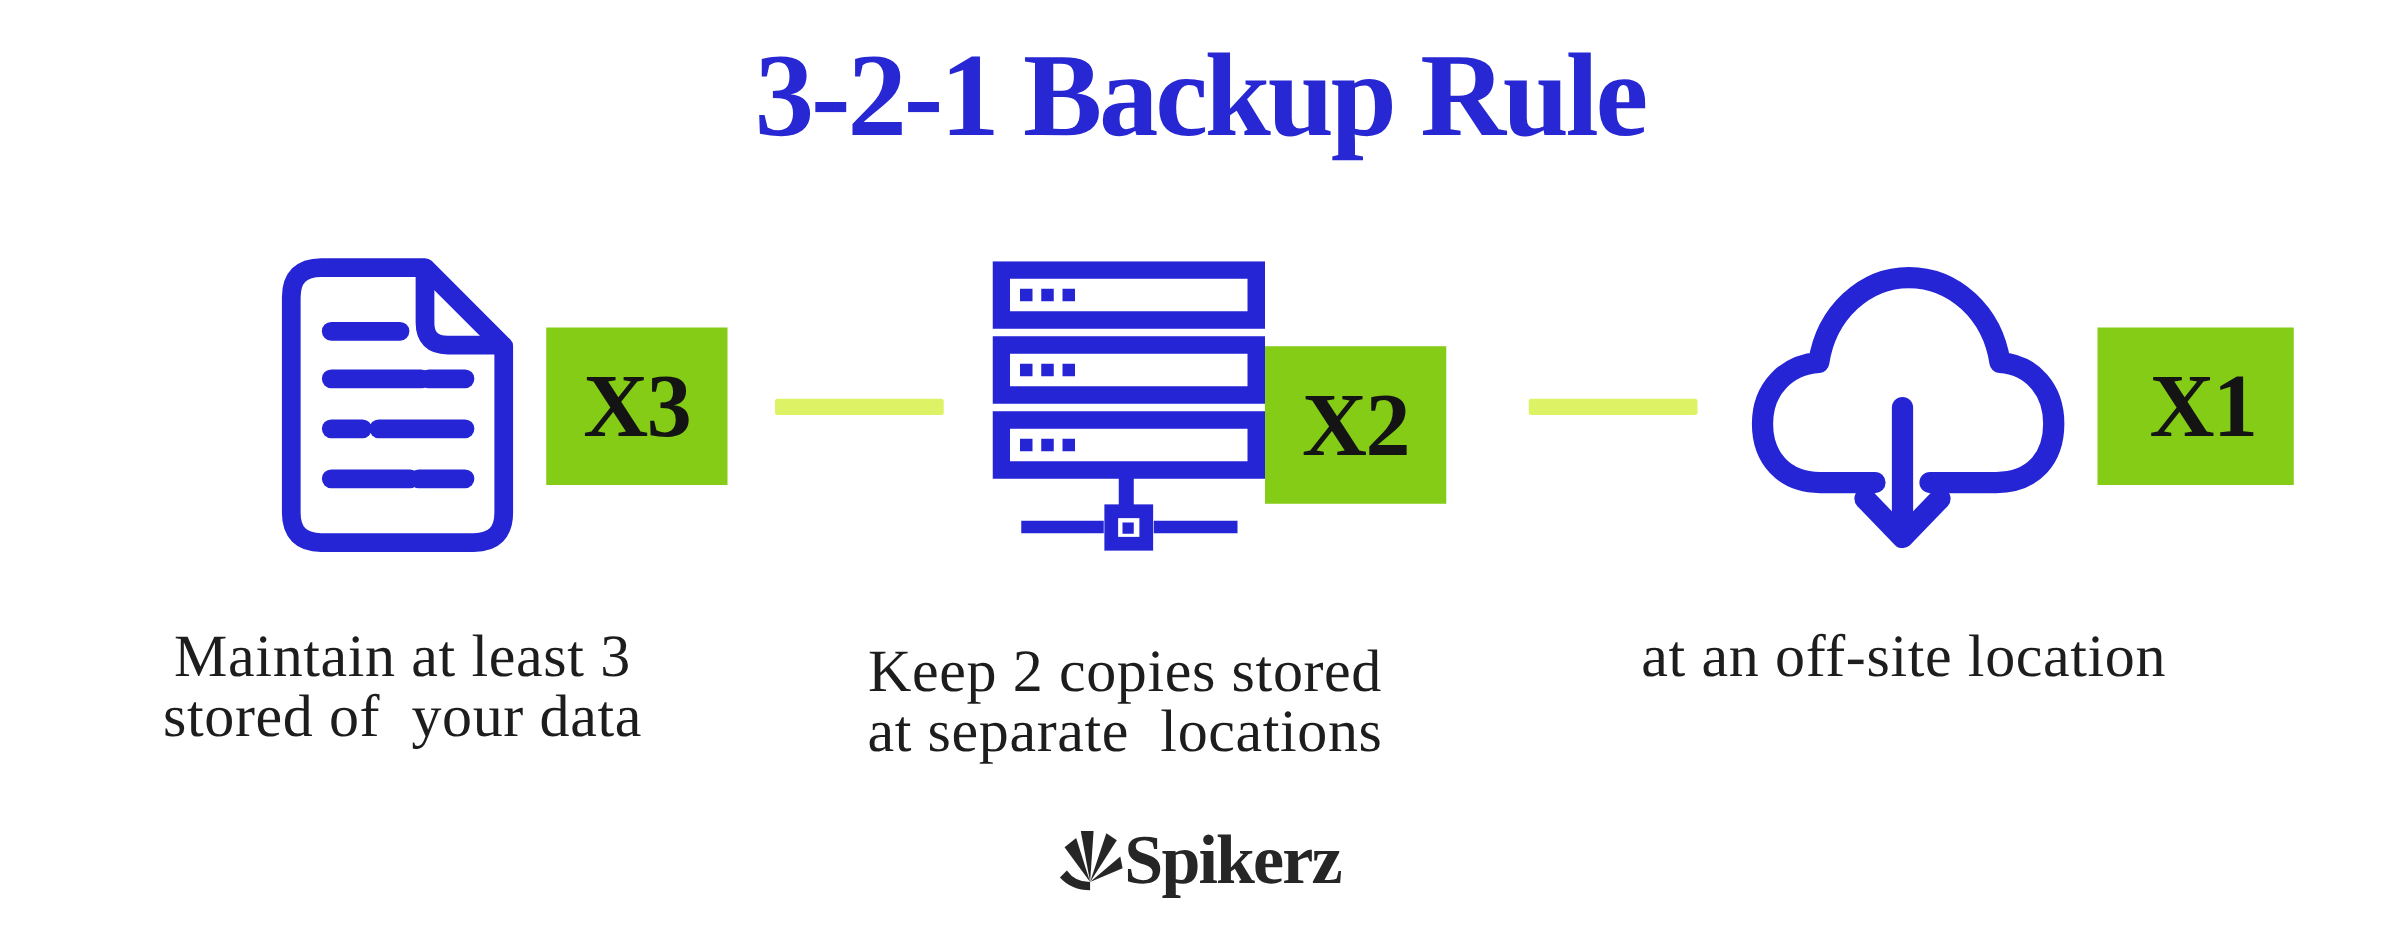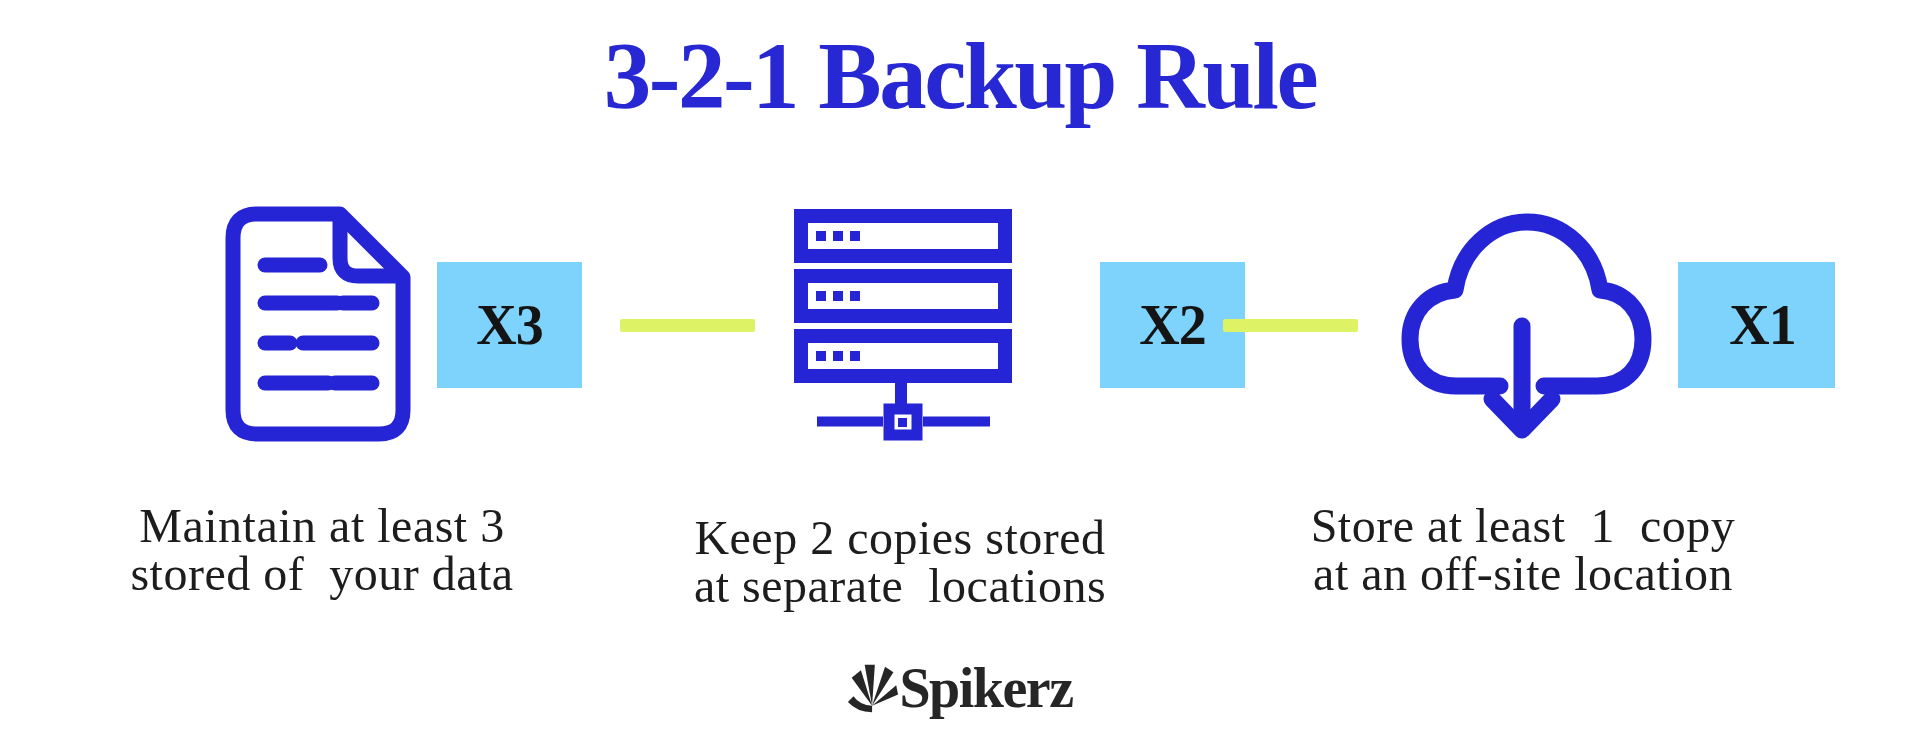--- a/index.html
+++ b/index.html
@@ -11,26 +11,26 @@
     position:absolute;left:0;right:0;top:26px;margin:0;
     text-align:center;font-size:95px;line-height:100px;font-weight:bold;
     letter-spacing:-2.5px;color:#2727d3;
   }
   .icon{position:absolute;display:block;}
   .icon-doc{left:225px;top:206px;}
   .icon-server{left:794px;top:209px;}
   .icon-cloud{left:1400px;top:208px;}
   .badge{
     position:absolute;top:262px;width:145px;height:126px;
-    background:#7dd3fc;color:#141414;
+    background:#84cc16;color:#141414;
     display:flex;align-items:center;justify-content:center;
-    font-size:56px;font-weight:bold;letter-spacing:-1px;
+    font-size:72px;font-weight:bold;letter-spacing:-1px;
   }
   .badge-1{left:437px;}
-  .badge-2{left:1100px;}
+  .badge-2{left:1012px;margin-top:15px;}
   .badge-3{left:1678px;padding-left:12px;}
   .dash{
     position:absolute;top:319px;width:135px;height:13px;
     background:#def266;border-radius:2px;
   }
   .dash-1{left:620px;}
   .dash-2{left:1223px;}
   .caption{
     position:absolute;top:502px;width:520px;
     text-align:center;color:#1d1d1d;
@@ -116,21 +116,20 @@
 
   <div class="caption caption-1">
     <span class="line">Maintain at least 3</span>
     <span class="line">stored of  your data</span>
   </div>
   <div class="caption caption-2">
     <span class="line">Keep 2 copies stored</span>
     <span class="line">at separate  locations</span>
   </div>
   <div class="caption caption-3">
-    <span class="line">Store at least  1  copy</span>
     <span class="line">at an off-site location</span>
   </div>
 
   <div class="footer-logo">
     <svg width="52" height="54" viewBox="0 0 56 54">
       <g fill="#262626">
         <path d="M27 46 L5 16 L15 8 Z"></path>
         <path d="M27 46 L19 2 L30 2 Z"></path>
         <path d="M27 46 L41 4 L50 10 Z"></path>
         <path d="M27 46 L53 24 L55 34 Z"></path>

